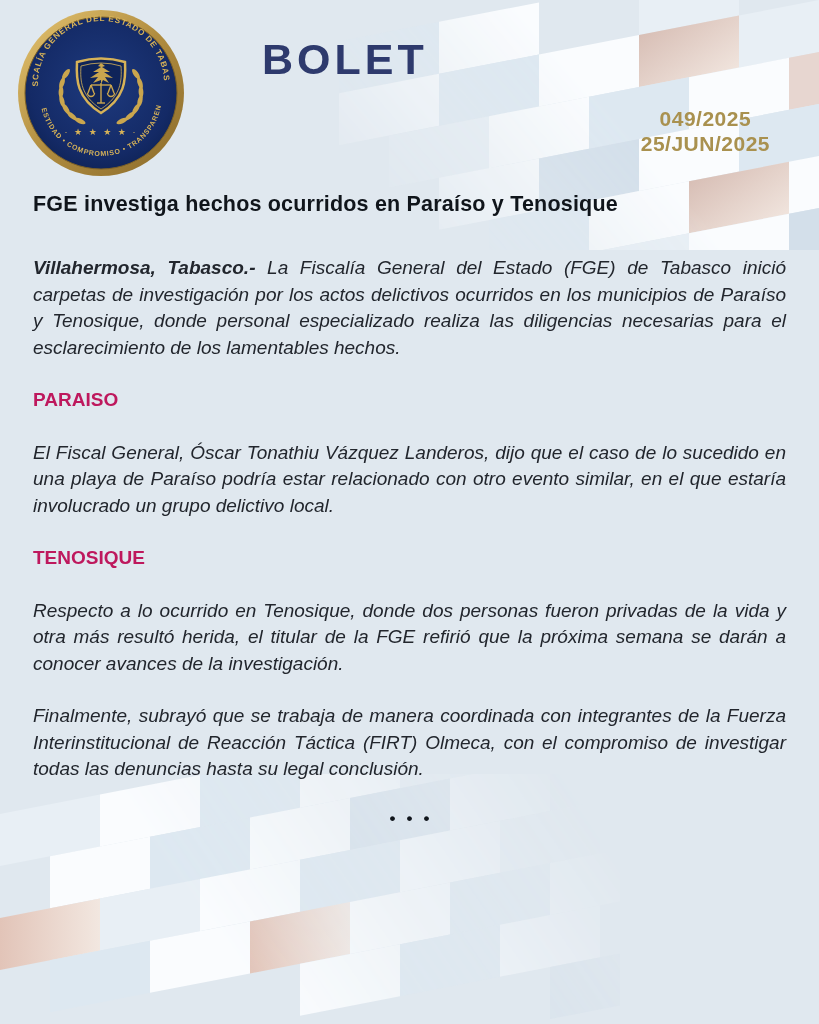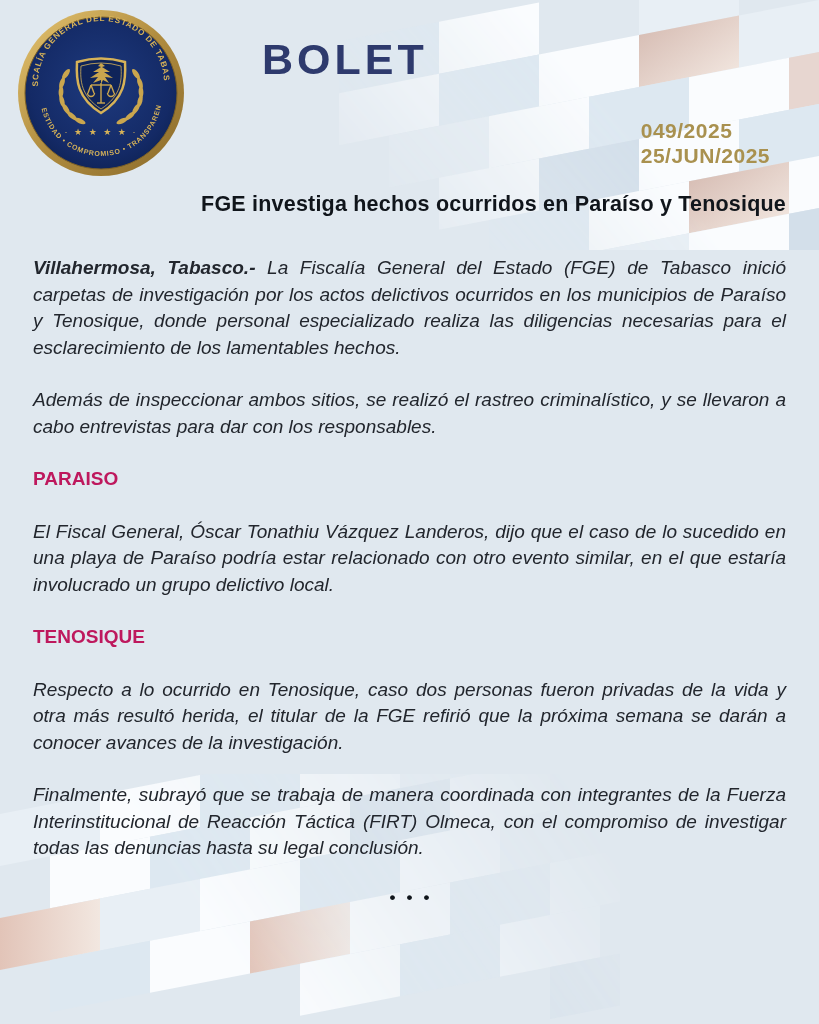--- a/index.html
+++ b/index.html
@@ -15,25 +15,25 @@
 
   .seal { position:absolute; left:16px; top:8px; width:170px; height:170px; }
   .seal-text { fill:#d6b258; font-weight:bold; letter-spacing:0.8px; }
 
   .masthead-title { position:absolute; left:262px; top:26px; width:540px; height:110px; color:#2e3a6d; }
   .masthead-title span { position:absolute; line-height:1; font-weight:bold; white-space:nowrap; }
   .t-bolet      { left:0;    top:12px; font-size:43px; letter-spacing:4px; }
   .t-in         { left:178px; top:25px; font-size:74px; letter-spacing:6px; }
   .t-formativo  { left:294px; top:55px; font-size:34px; letter-spacing:1px; }
 
-  .folio-block { position:absolute; top:118px; right:49px; text-align:left;
+  .folio-block { position:absolute; top:106px; right:49px; text-align:center;
     color:#a9914f; font-weight:bold; font-size:21px; line-height:25px; letter-spacing:0.5px; }
 
   .article { position:absolute; left:33px; top:192px; width:753px; color:#22262d; }
-  .headline { text-align:right; font-size:21.5px; font-weight:bold; color:#10151b;
+  .headline { text-align:left; font-size:21.5px; font-weight:bold; color:#10151b;
     letter-spacing:0.2px; margin-bottom:38px; }
   .body-p { font-size:19px; line-height:26.5px; text-align:justify; margin-bottom:26px;font-style:italic; }
   .section-h { font-size:19px; line-height:26.5px; font-weight:bold; color:#be185d; margin-bottom:26px; }
   .end-dots { text-align:center; font-size:17px; font-weight:bold; color:#10151b;
     letter-spacing:11px; padding-left:11px; margin-top:4px; }
 </style>
 </head>
 <body>
 
 <div class="page">
@@ -187,29 +187,28 @@
   <div class="folio-block">
     <div>049/2025</div>
     <div>25/JUN/2025</div>
   </div>
 
   <div class="article">
     <div class="headline">FGE investiga hechos ocurridos en Paraíso y Tenosique</div>
 
     <p class="body-p"><strong>Villahermosa, Tabasco.-</strong> <span>La Fiscalía General del Estado (FGE) de Tabasco inició carpetas de investigación por los actos delictivos ocurridos en los municipios de Paraíso y Tenosique, donde personal especializado realiza las diligencias necesarias para el esclarecimiento de los lamentables hechos.</span></p>
 
-    <p class="body-p">Además de inspeccionar ambos sitios, se realizó el rastreo criminalístico, y se llevaron a cabo entrevistas para dar con los responsables.</p>
 
     <h2 class="section-h">PARAISO</h2>
 
     <p class="body-p">El Fiscal General, Óscar Tonathiu Vázquez Landeros, dijo que el caso de lo sucedido en una playa de Paraíso podría estar relacionado con otro evento similar, en el que estaría involucrado un grupo delictivo local.</p>
 
 
     <h2 class="section-h">TENOSIQUE</h2>
 
-    <p class="body-p">Respecto a lo ocurrido en Tenosique, caso dos personas fueron privadas de la vida y otra más resultó herida, el titular de la FGE refirió que la próxima semana se darán a conocer avances de la investigación.</p>
+    <p class="body-p">Respecto a lo ocurrido en Tenosique, donde dos personas fueron privadas de la vida y otra más resultó herida, el titular de la FGE refirió que la próxima semana se darán a conocer avances de la investigación.</p>
 
     <p class="body-p">Finalmente, subrayó que se trabaja de manera coordinada con integrantes de la Fuerza Interinstitucional de Reacción Táctica (FIRT) Olmeca, con el compromiso de investigar todas las denuncias hasta su legal conclusión.</p>
 
     <div class="end-dots">•••</div>
   </div>
 
 </div>
 
 </body></html>

